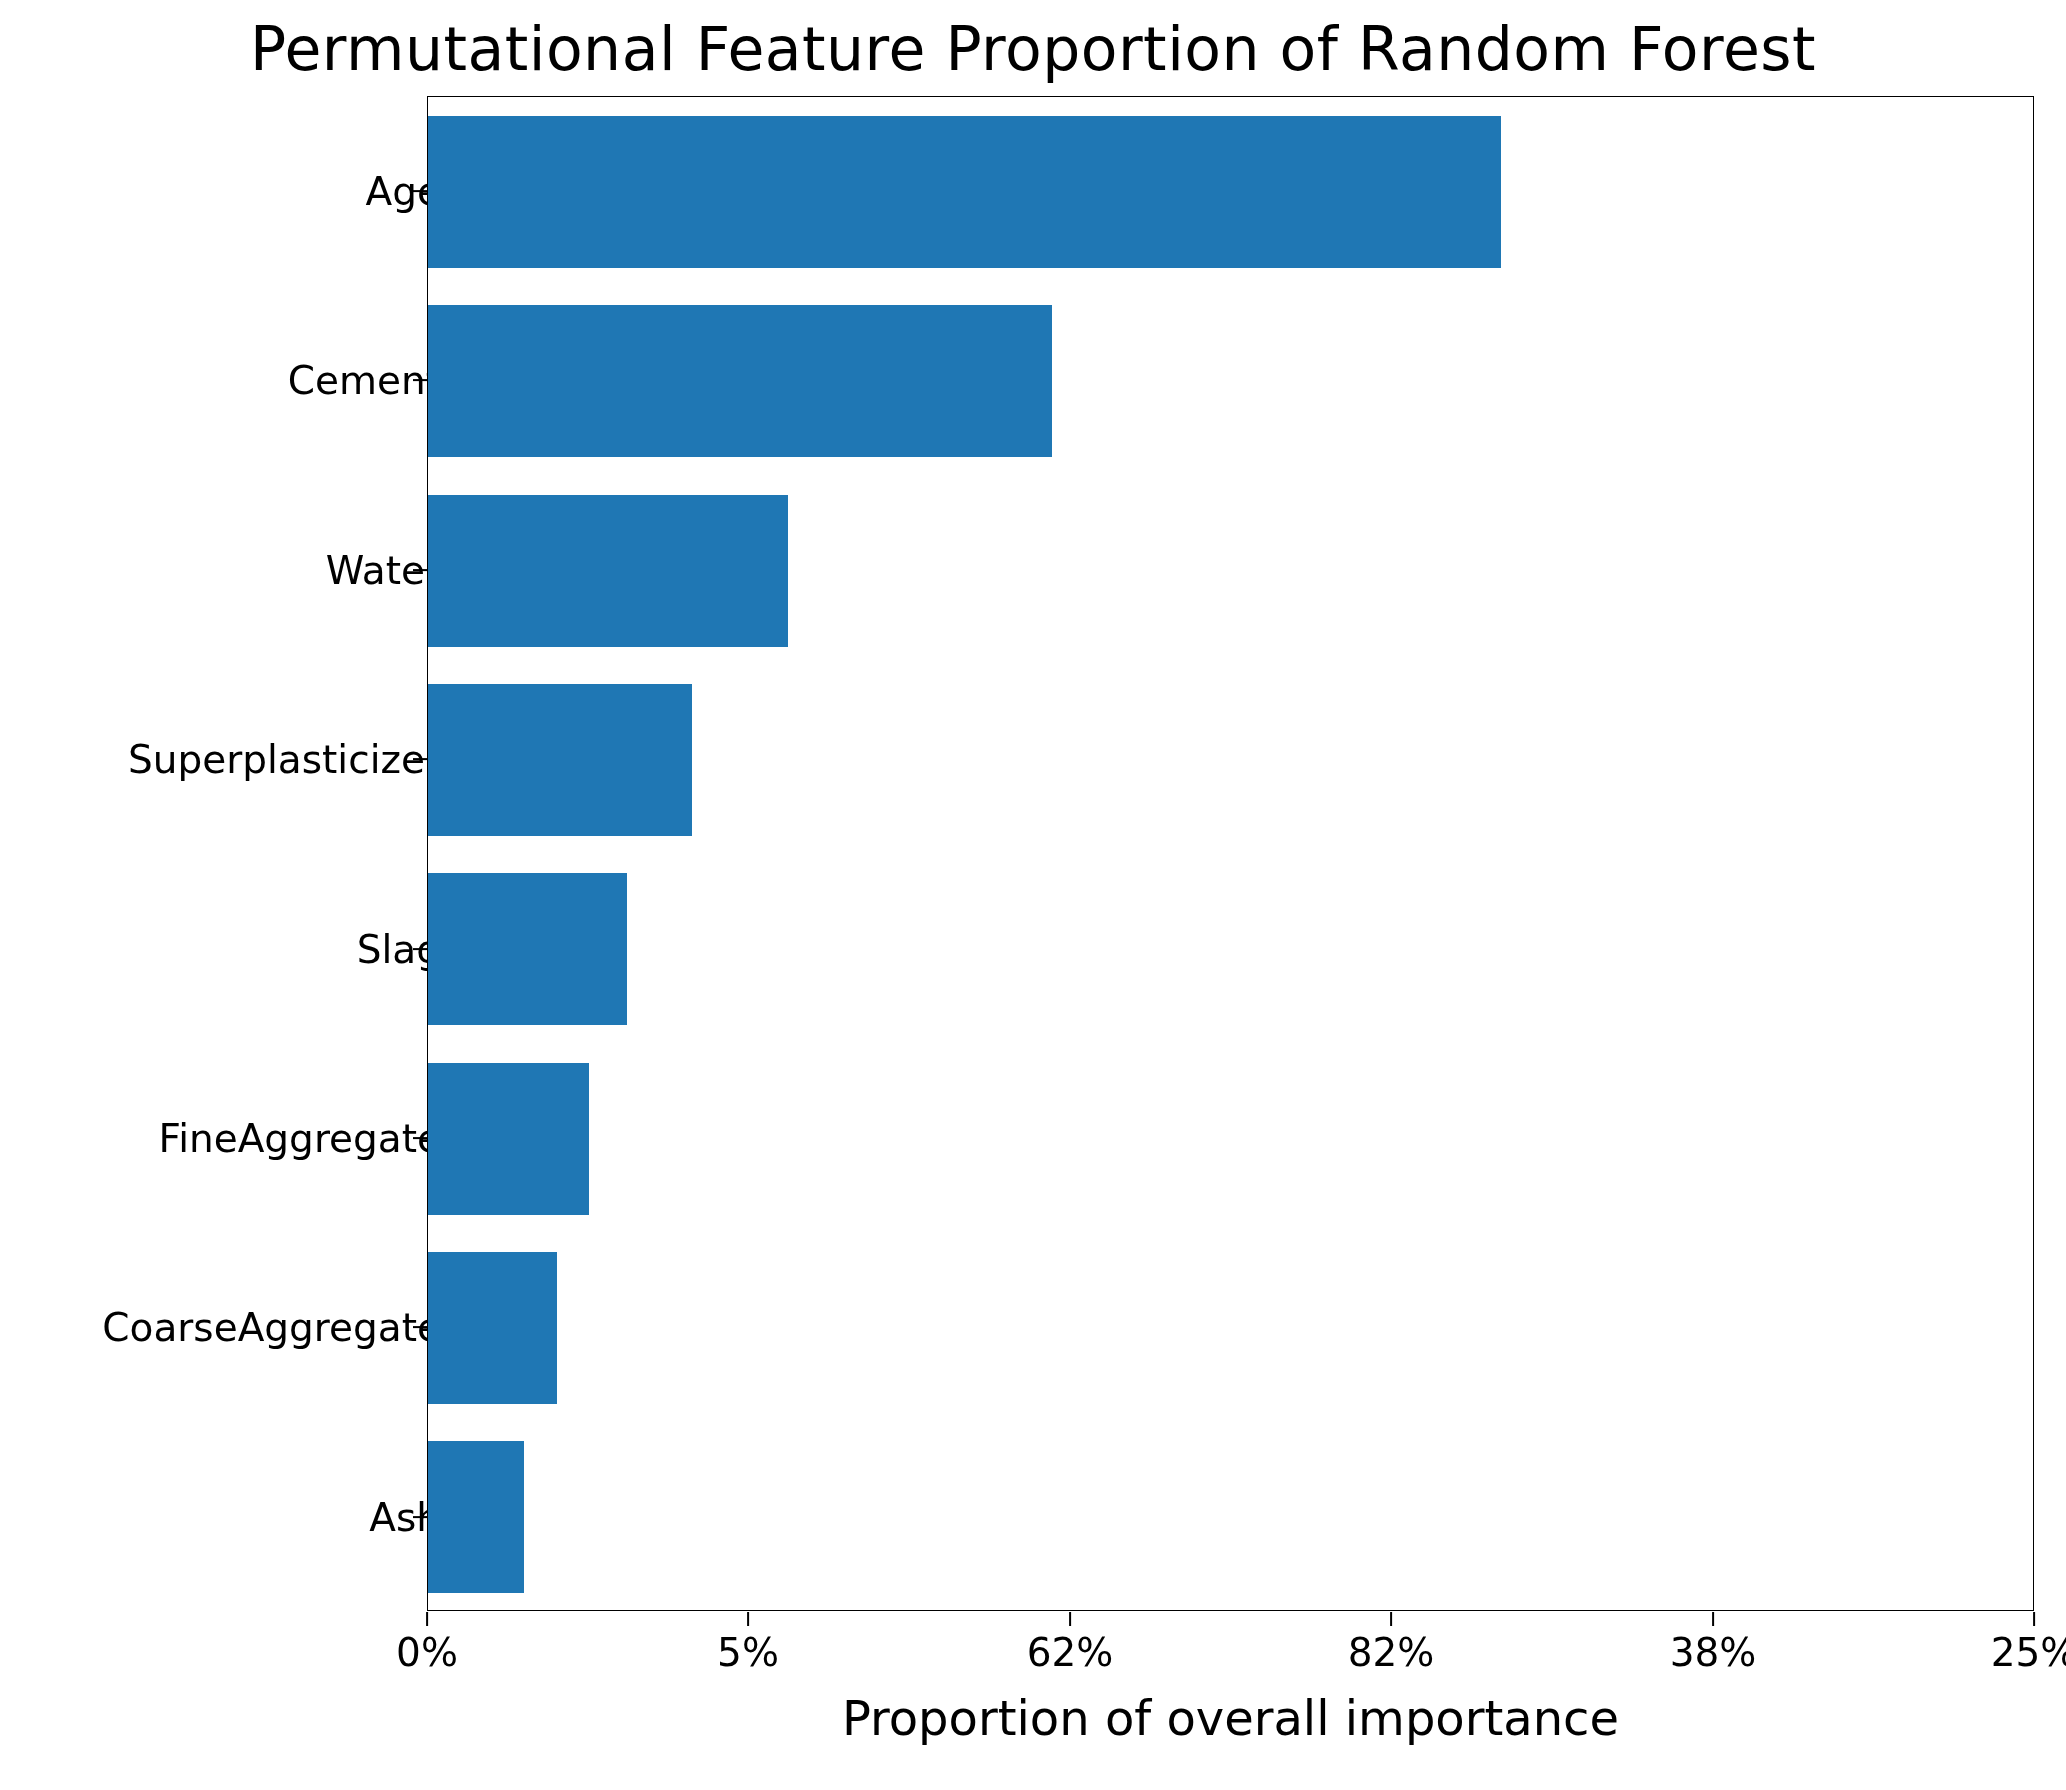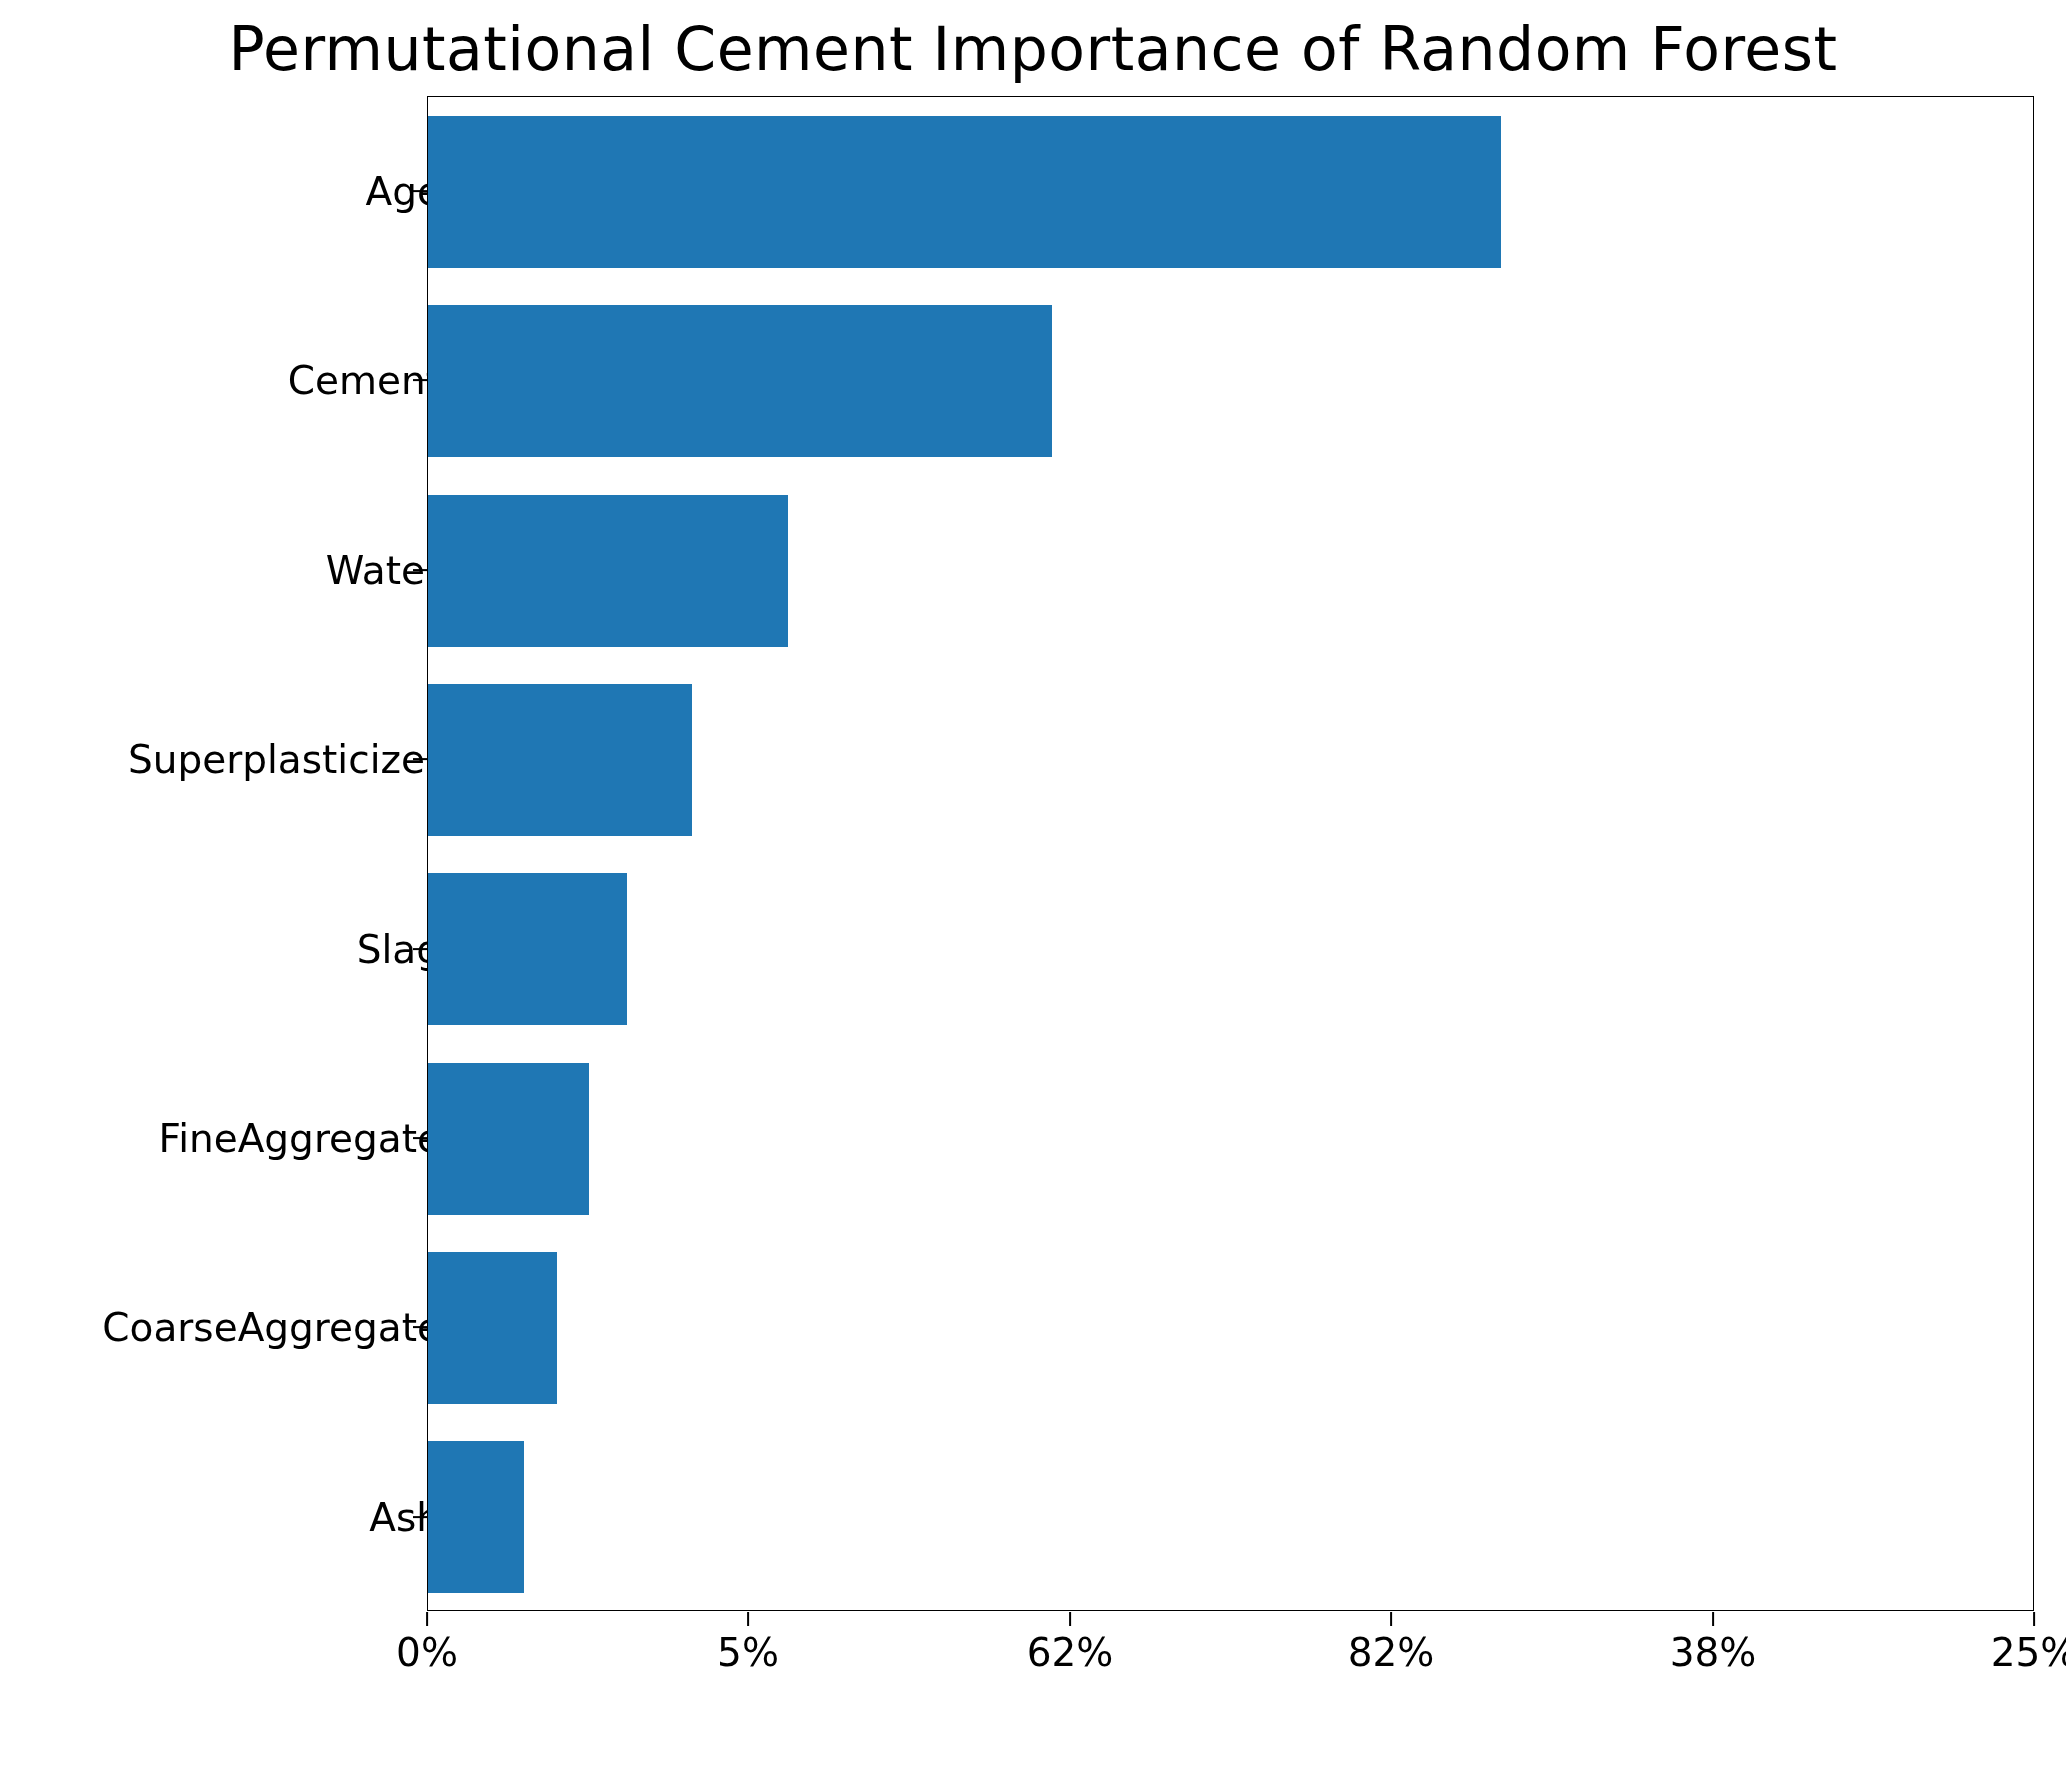--- a/index.html
+++ b/index.html
@@ -85,21 +85,21 @@
     top: 1690px;
     text-align: center;
     font-size: 48px;
   }
 </style>
 </head>
 <body>
 
 <div class="figure">
 
-  <div class="title">Permutational Cement Importance of Random Forest</div>
+  <div class="title">Permutational Feature Proportion of Random Forest</div>
 
   <div class="ytick-mark" style="top:191px"></div>
   <div class="ylabel" style="top:191px">Age</div>
 
   <div class="ytick-mark" style="top:380px"></div>
   <div class="ylabel" style="top:380px">Cement</div>
 
   <div class="ytick-mark" style="top:570px"></div>
   <div class="ylabel" style="top:570px">Water</div>
 
@@ -129,20 +129,21 @@
 
   <div class="xtick-mark" style="left:1391px"></div>
   <div class="xtick-label" style="left:1391px">82%</div>
 
   <div class="xtick-mark" style="left:1713px"></div>
   <div class="xtick-label" style="left:1713px">38%</div>
 
   <div class="xtick-mark" style="left:2034px"></div>
   <div class="xtick-label" style="left:2034px">25%</div>
 
+  <div class="xlabel">Proportion of overall importance</div>
 
   <div class="axes">
     <div class="bars">
       <div class="bar" style="top:19px;   height:152px; width:1073px"></div>
       <div class="bar" style="top:208px;  height:152px; width:624px"></div>
       <div class="bar" style="top:398px;  height:152px; width:360px"></div>
       <div class="bar" style="top:587px; height:152px; width:264px"></div>
       <div class="bar" style="top:776px; height:152px; width:199px"></div>
       <div class="bar" style="top:966px; height:152px; width:161px"></div>
       <div class="bar" style="top:1155px; height:152px; width:129px"></div>

